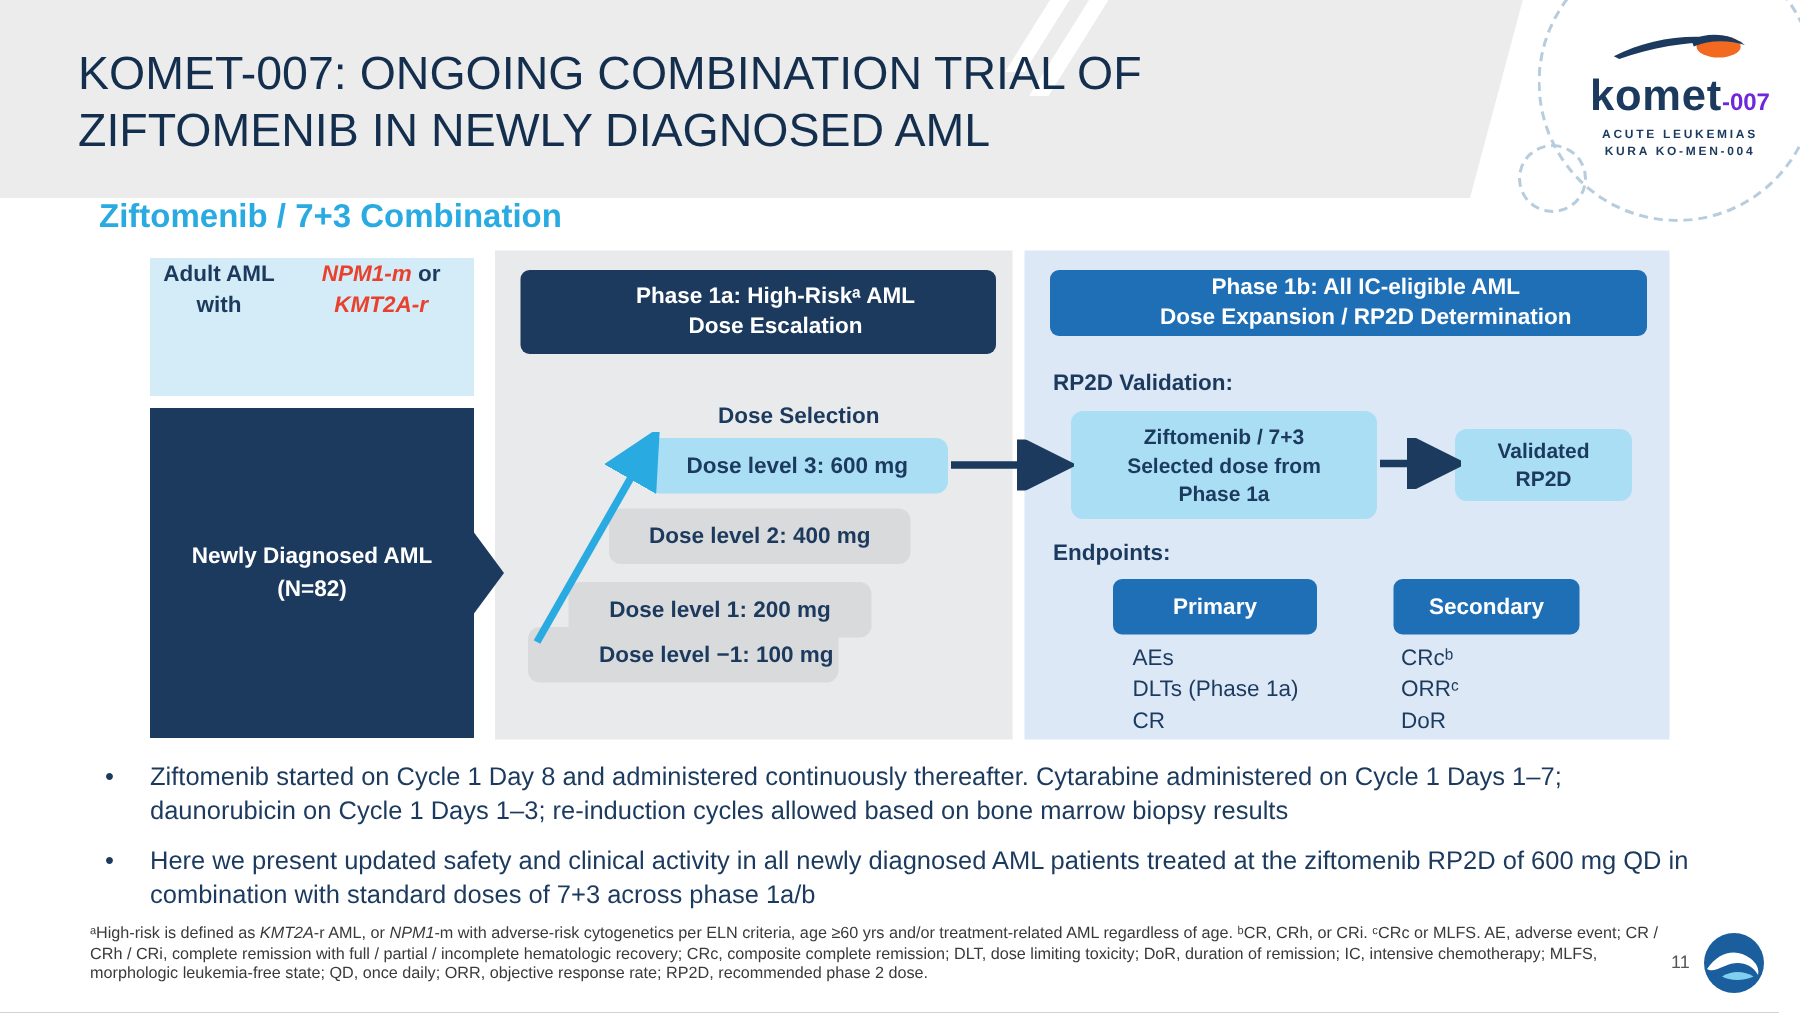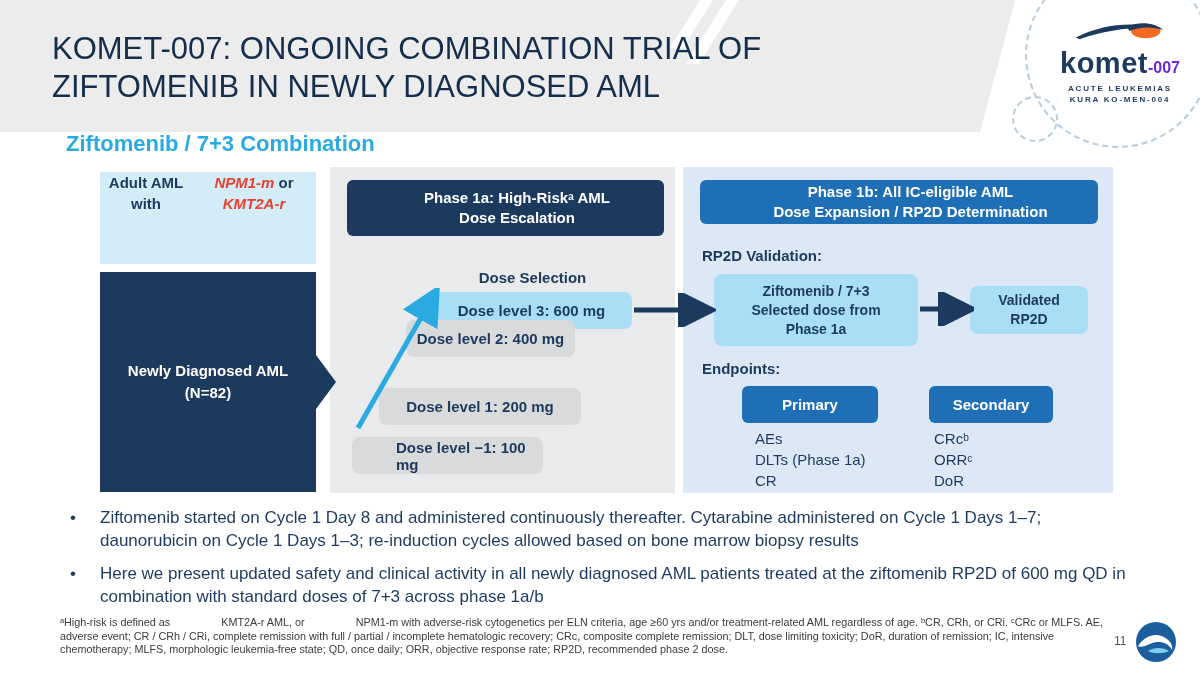--- a/index.html
+++ b/index.html
@@ -60,23 +60,23 @@
     text-align:center;color:#fff;font-size:15px;font-weight:700;line-height:20px;z-index:2;padding-left:23px;}
   .hdr-1a{left:347px;top:180px;width:317px;height:56px;background:var(--navy);}
   .hdr-1b{left:700px;top:180px;width:398px;height:44px;background:var(--blue);}
 
   .dose-sel{position:absolute;left:400px;top:244px;width:265px;text-align:center;
     font-size:15px;font-weight:700;color:var(--navy);line-height:21px;z-index:2;margin-top:23px;}
 
   .dose{position:absolute;height:37px;border-radius:8px;display:flex;align-items:center;justify-content:center;
     font-size:15px;font-weight:700;color:var(--navy);z-index:2;}
   .dl3{left:431px;top:292px;width:201px;background:var(--lightblue);}
-  .dl2{left:406px;top:320px;width:169px;background:var(--graybox);}
+  .dl2{left:406px;top:339px;width:201px;background:var(--graybox);}
   .dl1{left:379px;top:388px;width:202px;background:var(--graybox);}
-  .dlm1{left:352px;top:437px;width:191px;background:var(--graybox);padding-left:44px;}
+  .dlm1{left:352px;top:418px;width:207px;background:var(--graybox);padding-left:44px;}
 
   .arrow-svg{position:absolute;z-index:3;}
   .arrow-escalation{left:340px;top:288px;}
   .arrow-a2b{left:630px;top:293px;}
   .arrow-validate{left:916px;top:292px;}
 
   
   .rp2d-label{position:absolute;left:702px;top:247px;font-size:15px;font-weight:700;color:var(--navy);z-index:2;}
   .sel-dose-box{position:absolute;left:714px;top:274px;width:204px;height:72px;background:var(--lightblue);
     border-radius:8px;display:flex;flex-direction:column;justify-content:center;text-align:center;
@@ -93,21 +93,21 @@
   .ep-list.primary-list{left:755px;}
   .ep-list.secondary-list{left:934px;}
 
   
   .bullets{position:absolute;left:62px;top:506px;width:1078px;}
   .bullet{position:relative;padding-left:38px;margin-bottom:10px;font-size:17px;color:var(--navy);line-height:23px;}
   .bullet::before{content:"\2022";position:absolute;left:8px;top:0;}
 
   
   .footnote{position:absolute;left:60px;top:616px;width:1048px;font-size:10.8px;line-height:13.6px;color:#3a3a3a;}
-  .fn-i{margin-left:48px;}
+  .fn-i{font-style:italic;}
   .page-number{position:absolute;left:1114px;top:634px;font-size:12px;color:#555;}
   .kura-logo{position:absolute;left:1134px;top:620px;z-index:4;}
 </style>
 </head>
 <body>
 
 <div class="slide">
 
   <div class="band"></div>
   <div class="band-white-corner"></div>

